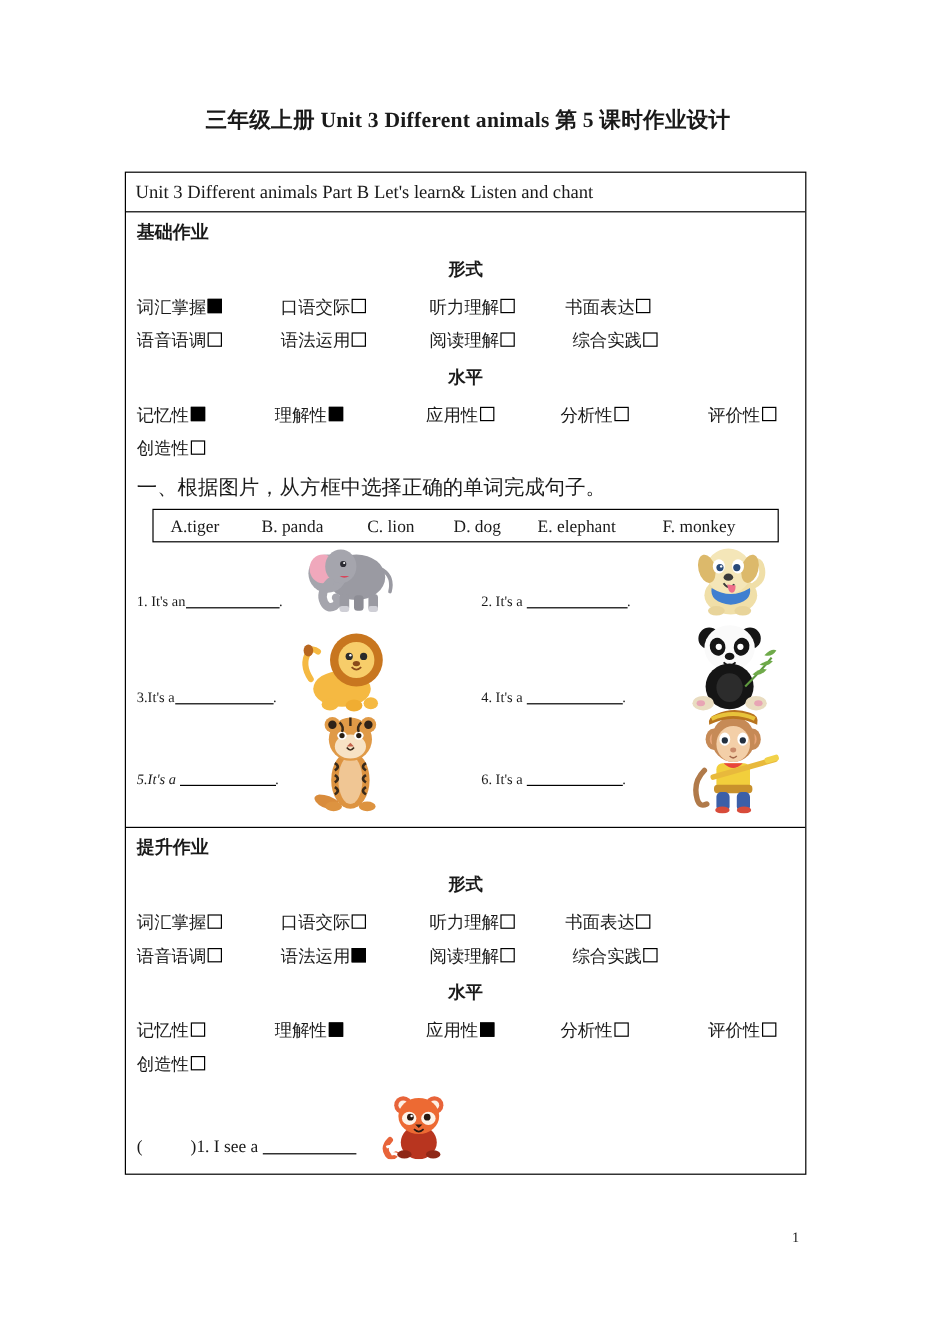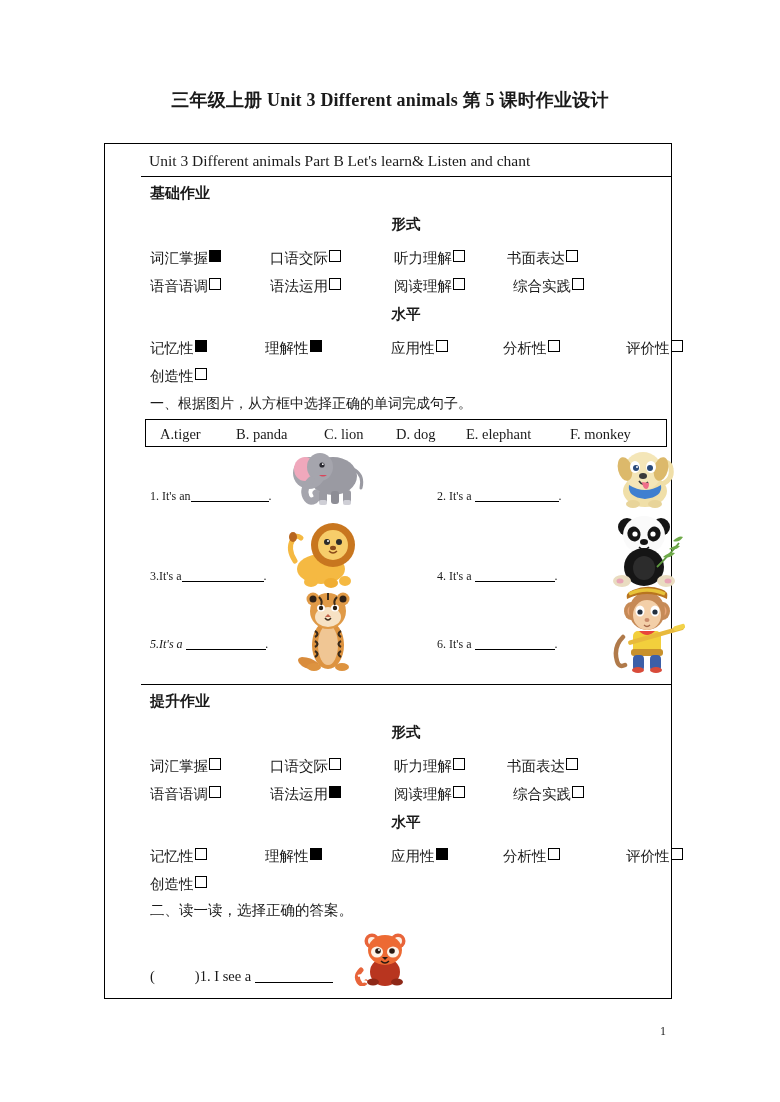--- a/index.html
+++ b/index.html
@@ -41,21 +41,20 @@
     left: 104px;
     top: 143px;
     width: 568px;
     border: 1.4px solid #000;
     box-sizing: border-box;
   }
   .row {
     border-bottom: 1.4px solid #000;
     box-sizing: border-box;
     position: relative;
-    margin-left: 36px;
   }
   .row:last-child { border-bottom: none; }
 
   .row-unit {
     height: 33px;
     line-height: 33px;
     padding-left: 8px;
     font-size: 15.5px;
     white-space: nowrap;
   }
@@ -106,21 +105,21 @@
     border: 1.5px solid #000;
     box-sizing: border-box;
     vertical-align: -1px;
     margin-left: 1px;
     background: #fff;
   }
   .box.filled { background: #000; }
 
   
   .ex-instr {
-    font-size: 14px;
+    font-size: 17px;
     padding-left: 9px;
     margin-top: 8px;
     margin-bottom: 6px;
     white-space: nowrap;
   }
   .wordbank {
     margin: 0 auto 0 auto;
     width: 522px;
     border: 1.3px solid #000;
     box-sizing: border-box;
@@ -504,21 +503,20 @@
           <span class="lbl">评价性</span><span class="box"></span>
         </div>
       </div>
 
       <div class="cbrow">
         <div class="cbitem" style="left:9px;">
           <span class="lbl">创造性</span><span class="box"></span>
         </div>
       </div>
 
-      <div class="ex2-instr">二、读一读，选择正确的答案。</div>
 
       <div class="q2row">
         <div class="q2text">
           <span>(</span><span class="paren-gap"></span><span>)1.</span>
           <span>I see a</span>
           <span class="blank-line" style="width:78px;"></span>
         </div>
         <div class="pic" style="left:212px; top:-2px;">
           <svg width="60" height="56" viewBox="0 0 60 56">
             <g>

